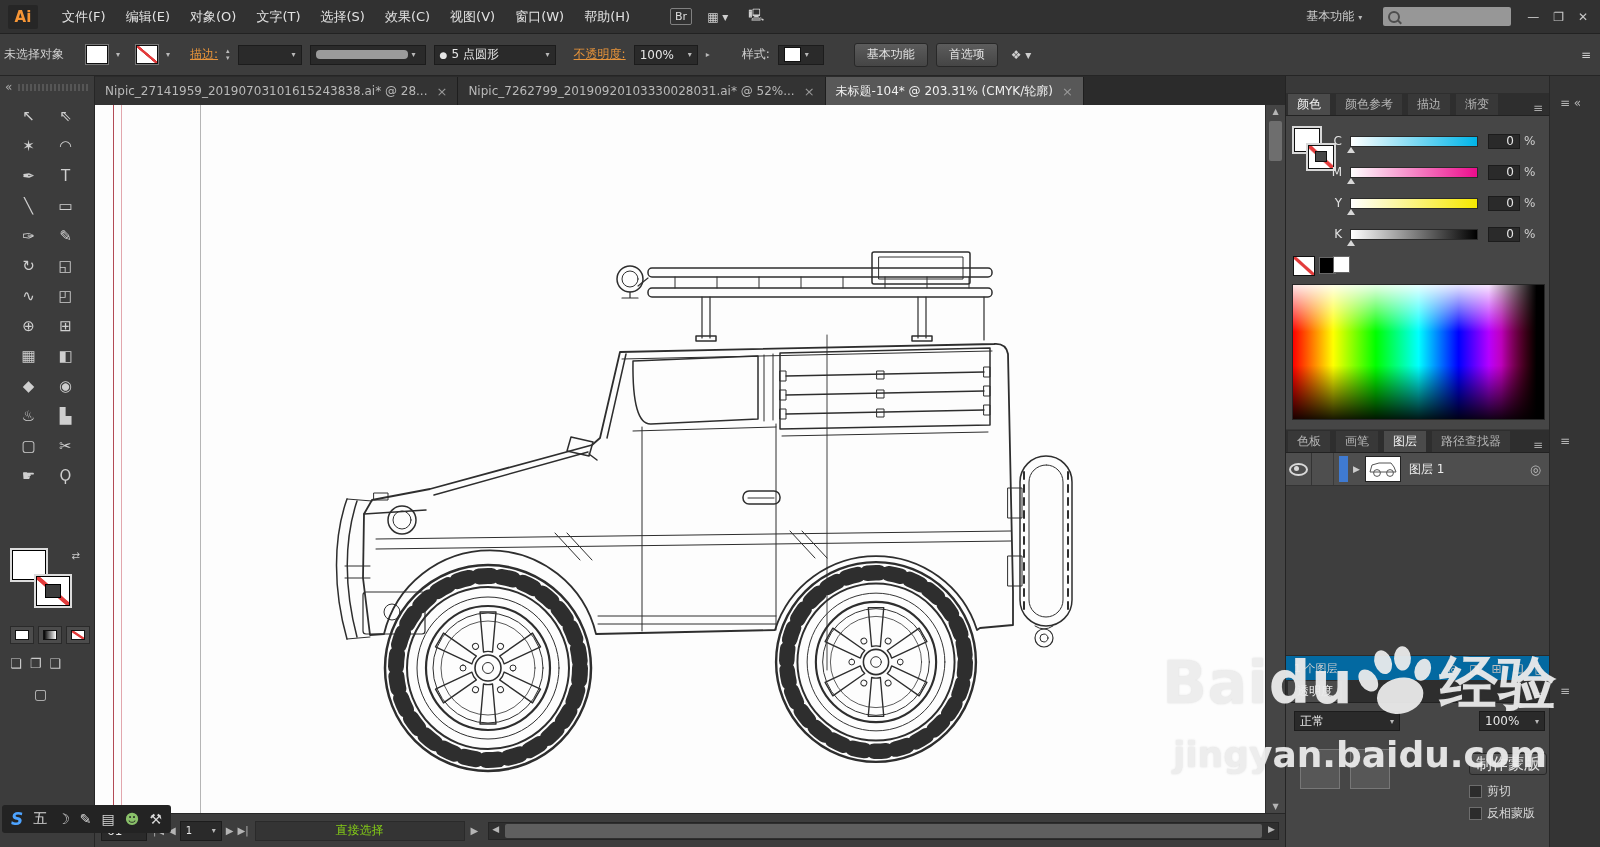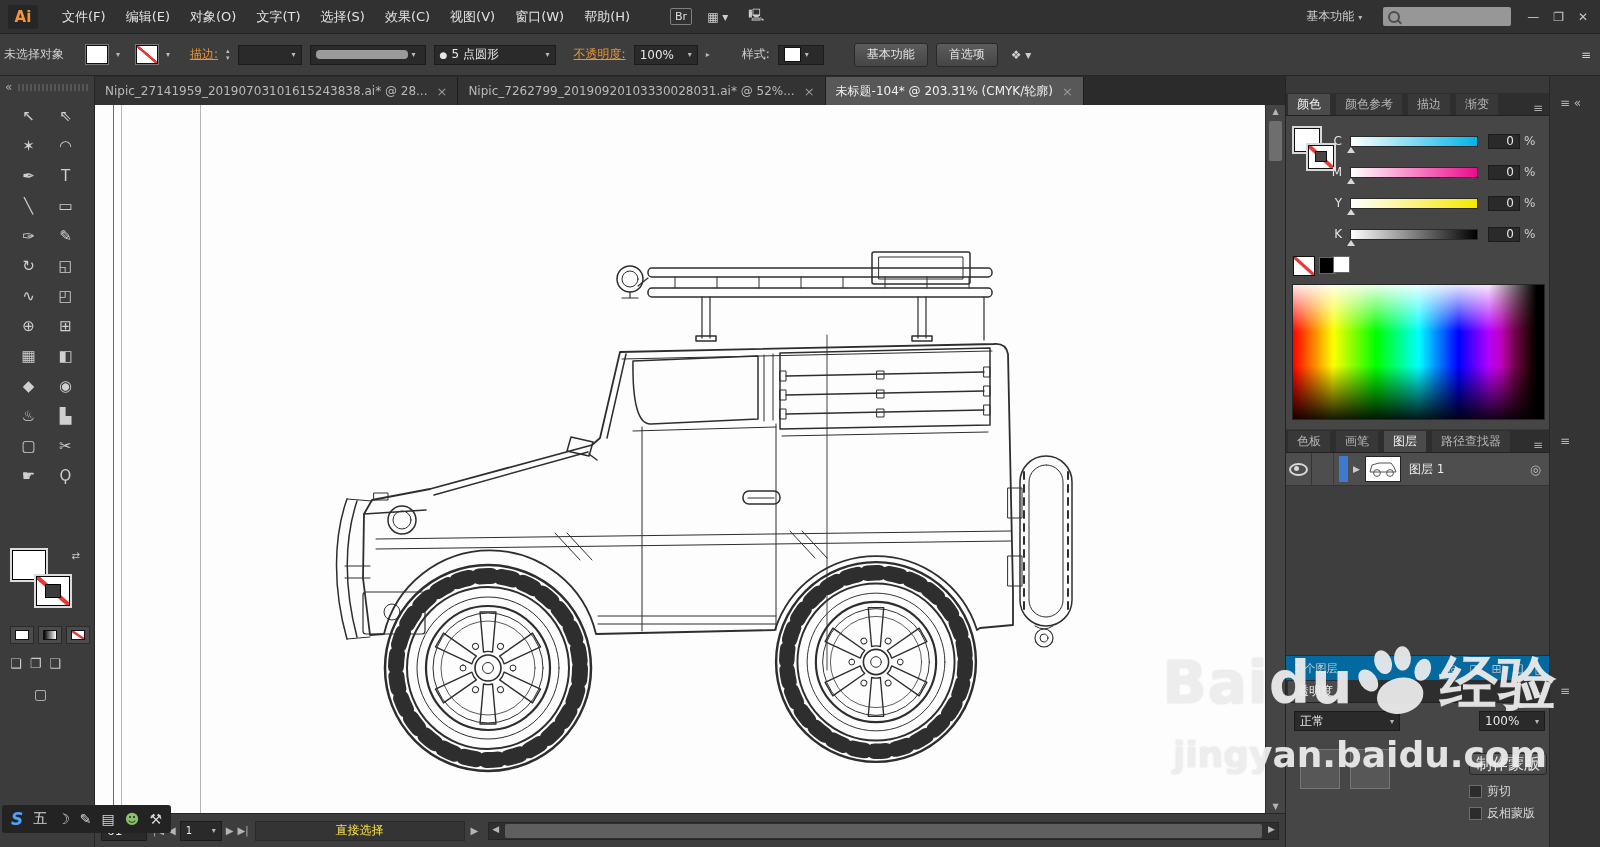--- a/index.html
+++ b/index.html
@@ -71,21 +71,21 @@
   .artboard-edge{position:absolute;left:105px;top:0;width:1px;height:708px;background:#b5b5b5}
   .car-svg{position:absolute;left:235px;top:143px}
 
   
   .vscroll{position:absolute;left:1265px;top:105px;width:20px;height:708px;background:#454545;border-left:1px solid #2c2c2c;box-sizing:border-box;z-index:3}
   .vthumb{position:absolute;left:3px;top:16px;width:13px;height:40px;background:#6e6e6e;border-radius:2px}
   .varrow{position:absolute;left:0;width:19px;text-align:center;color:#b5b5b5;font-size:8px}
   .statusbar{position:absolute;left:95px;top:813px;width:1190px;height:34px;background:#3d3d3d;border-top:1px solid #272727;
              display:flex;align-items:center;gap:6px;padding:0 6px;box-sizing:border-box;z-index:2}
   .ab-nav{display:flex;align-items:center;gap:4px;color:#b5b5b5;font-size:10px}
-  .tool-readout{width:210px;height:20px;background:#343434;border:1px solid #2a2a2a;display:flex;align-items:center;justify-content:center;color:#fde047;box-sizing:border-box}
+  .tool-readout{width:210px;height:20px;background:#343434;border:1px solid #2a2a2a;display:flex;align-items:center;justify-content:center;color:#84cc16;box-sizing:border-box}
   .hscroll{flex:1;height:16px;background:#2f2f2f;border:1px solid #252525;position:relative;margin-left:4px}
   .hthumb{position:absolute;left:16px;right:16px;top:1px;bottom:1px;background:#5f5f5f;border-radius:2px}
   .h-arrow{position:absolute;top:1px;color:#b5b5b5;font-size:9px}
 
   
   .dock{position:absolute;left:1285px;top:76px;width:315px;height:771px;background:#393939;border-left:1px solid #242424;box-sizing:border-box;z-index:4}
   .pgroup{position:absolute;left:0;width:263px}
   .ptabs{height:22px;background:#2e2e2e;display:flex;align-items:flex-end;gap:6px;padding-left:2px;border-bottom:1px solid #222}
   .ptab{height:21px;padding:0 9px;display:flex;align-items:center;background:#383838;color:#b5b5b5;font-size:12px;white-space:nowrap}
   .ptab.active{background:#4b4b4b;color:#f2f2f2}

